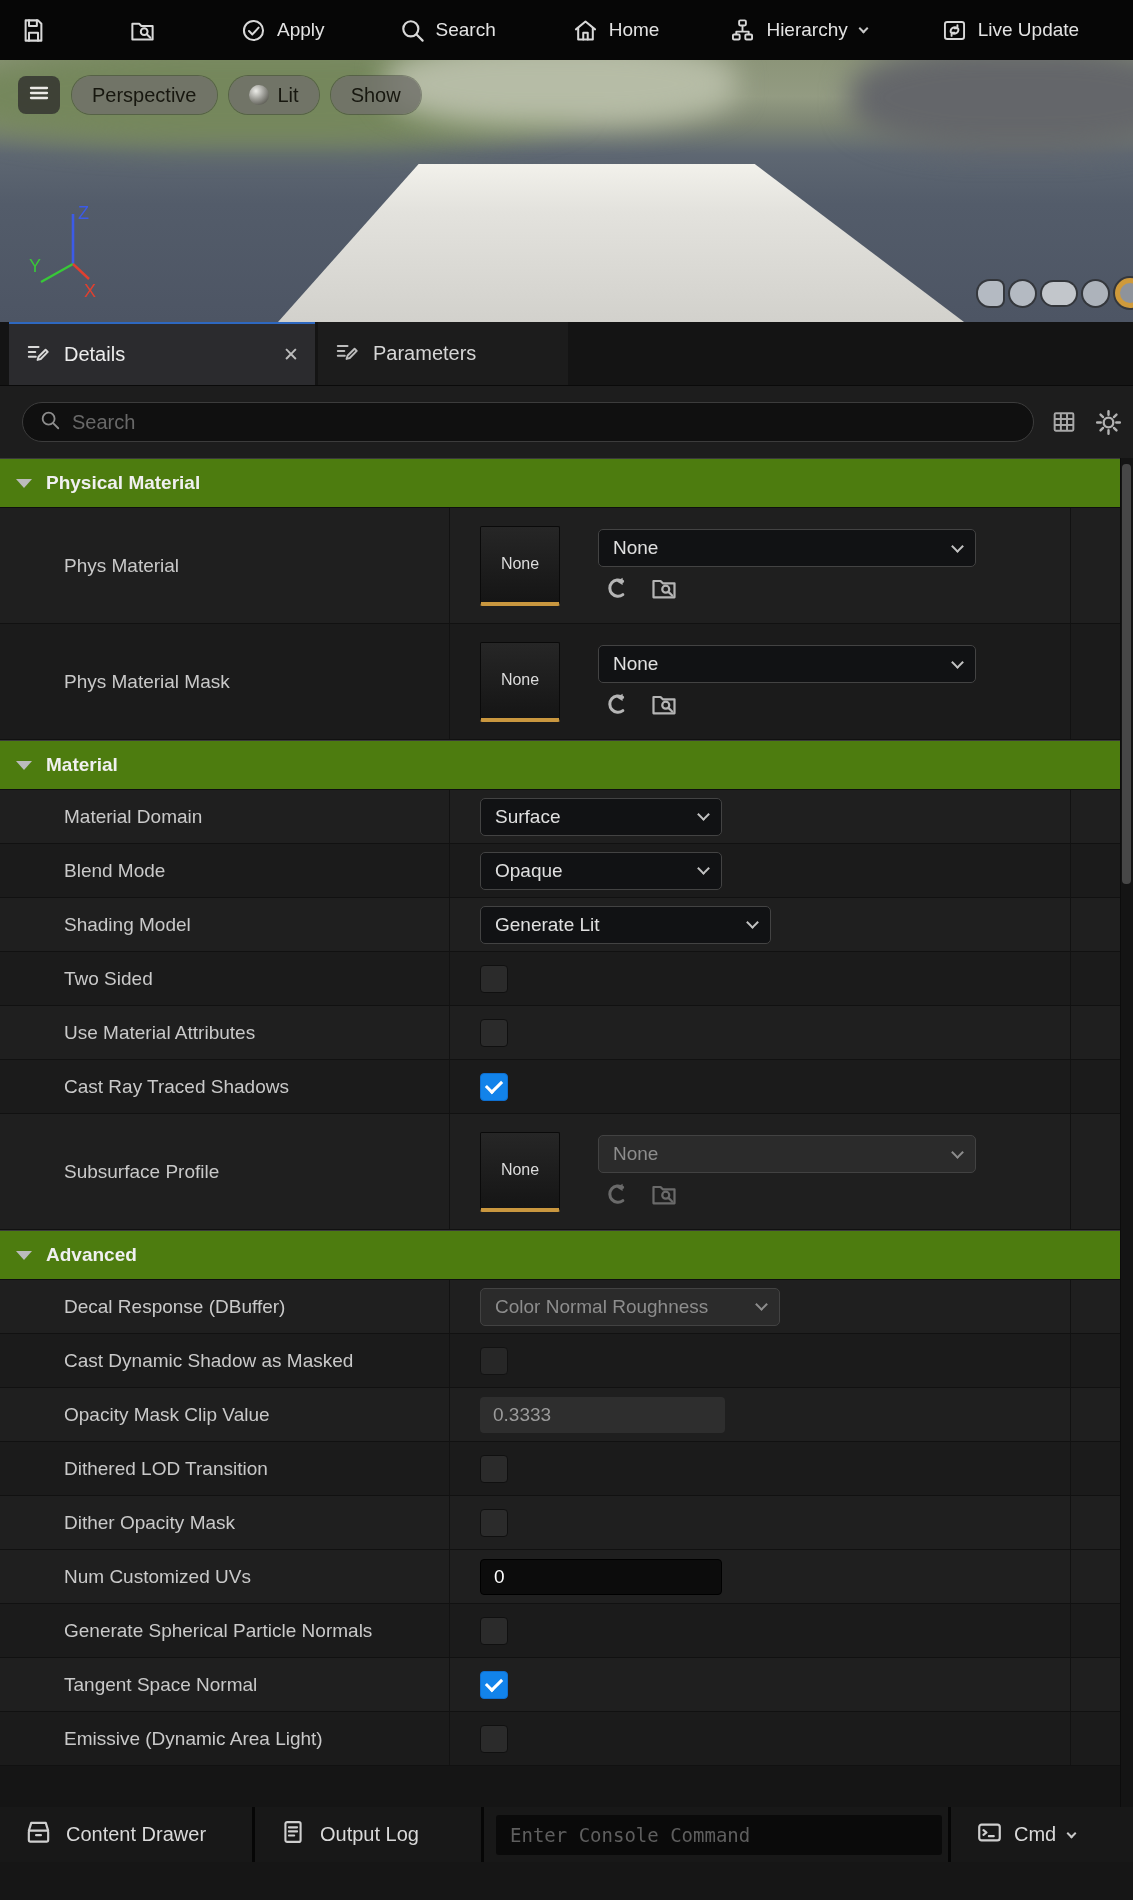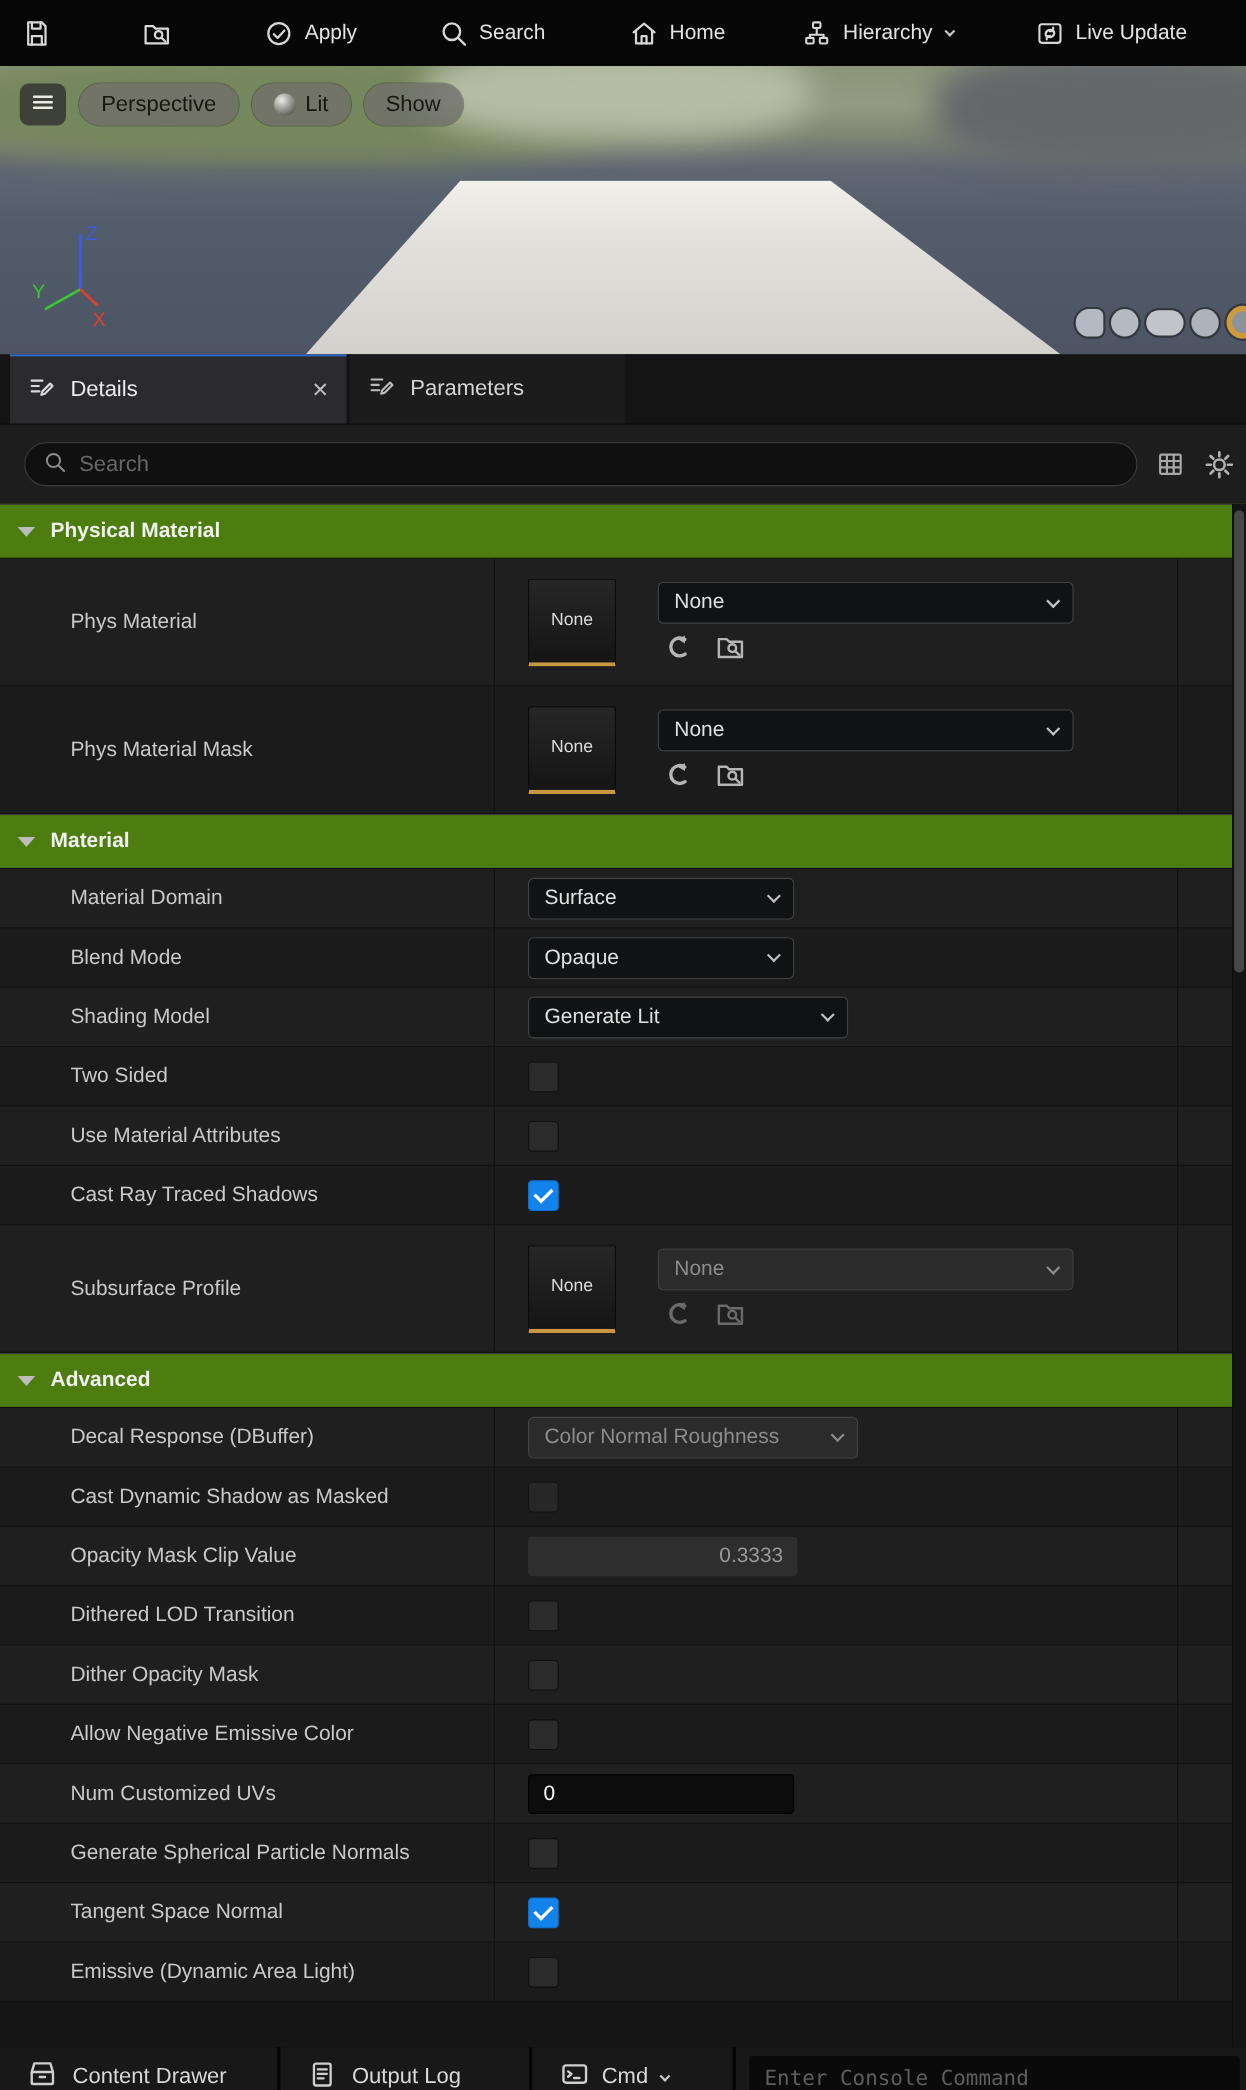--- a/index.html
+++ b/index.html
@@ -69,21 +69,21 @@
   .combo{height:38px;background:#111214;border:1px solid #434343;border-radius:5px;display:flex;align-items:center;
     justify-content:space-between;padding:0 13px 0 14px;color:#e0e0e0;font-size:19px;gap:10px;}
   .combo .chev{border-color:#c2c2c2;margin-top:-4px;}
   .combo.disabled{background:#2b2b2b;border-color:#424242;color:#8d8d8d;}
   .combo.disabled .chev{border-color:#8d8d8d;}
   .w242{width:242px}.w291{width:291px}.w300{width:300px}.w378{width:378px}
   .check{width:28px;height:28px;border-radius:4px;background:#2b2b2b;border:1px solid #101010;position:relative;flex:none;}
   .check.on{background:#1283ea;border-color:#0e6fd0;}
   .check.on::after{content:"";position:absolute;left:5px;top:6px;width:13px;height:7px;border-left:3px solid #fff;border-bottom:3px solid #fff;transform:rotate(-45deg);}
   .tfield{height:36px;border-radius:4px;display:flex;align-items:center;padding:0 13px;font-size:19px;}
-  .tfield.disabled{background:#2e2e2e;color:#9a9a9a;width:245px;justify-content:flex-end;}
+  .tfield.disabled{background:#2e2e2e;color:#9a9a9a;width:245px;}
   .tfield.dark{background:#0c0c0c;color:#ffffff;width:242px;border:1px solid #000;}
   .thumb{width:80px;height:80px;background:linear-gradient(180deg,#262626,#151515);border:1px solid #0a0a0a;border-bottom:4px solid #c9973f;
     border-radius:2px;display:flex;align-items:center;justify-content:center;color:#dcdcdc;font-size:16px;flex:none;}
   .acol{margin-left:38px;display:flex;flex-direction:column;gap:7px;justify-content:center;}
   .acts{display:flex;gap:17px;padding-left:4px;align-items:center;}
   .acts svg{display:block;}
   .acts.dim{opacity:.5;}
   .scrolltrack{position:absolute;top:0;right:0;width:13px;height:100%;background:#141414;border-left:1px solid #0c0c0c;}
   .scrollthumb{position:absolute;top:6px;right:2px;width:9px;height:420px;border-radius:4px;background:#474747;}
   .filler{height:41px;background:#151515;}
@@ -471,27 +471,20 @@
     </div>
 
     <div class="prow">
       <div class="plabel">Dither Opacity Mask</div>
       <div class="pval">
           <div class="check"></div>
         </div>
       <div class="pextra"></div>
     </div>
 
-    <div class="prow a">
-      <div class="plabel">Allow Negative Emissive Color</div>
-      <div class="pval">
-          <div class="check"></div>
-        </div>
-      <div class="pextra"></div>
-    </div>
 
     <div class="prow">
       <div class="plabel">Num Customized UVs</div>
       <div class="pval">
         <div class="tfield dark">
           <span>0</span>
         </div>
       </div>
       <div class="pextra"></div>
     </div>
@@ -540,29 +533,29 @@
     </div>
     <div class="seg s2">
       <span>
         <svg width="28" height="28" viewBox="0 0 24 24" fill="none" stroke="#cfcfcf" stroke-width="1.8" stroke-linecap="round" stroke-linejoin="round">
           <rect x="5.5" y="3.5" width="13" height="17" rx="1.5"></rect>
             <path d="M8.5 8h7M8.5 11.5h7M8.5 15h4.5"></path>
         </svg>
       </span>
       <span>Output Log</span>
     </div>
+    <div class="seg console">
+      <input type="text" class="coninput" placeholder="Enter Console Command" style="">
+    </div>
     <div class="seg s3">
       <span>
         <svg width="29" height="29" viewBox="0 0 24 24" fill="none" stroke="#cfcfcf" stroke-width="1.8" stroke-linecap="round" stroke-linejoin="round">
           <rect x="3.5" y="5.5" width="17" height="13" rx="2"></rect>
             <path d="M7 10l2.5 2L7 14"></path>
             <path d="M11.5 15h4"></path>
         </svg>
       </span>
       <span>Cmd</span>
       <span class="chev sm"></span>
     </div>
-    <div class="seg console">
-      <input type="text" class="coninput" placeholder="Enter Console Command" style="">
-    </div>
   </div>
 
 </div>
 
 </body></html>

